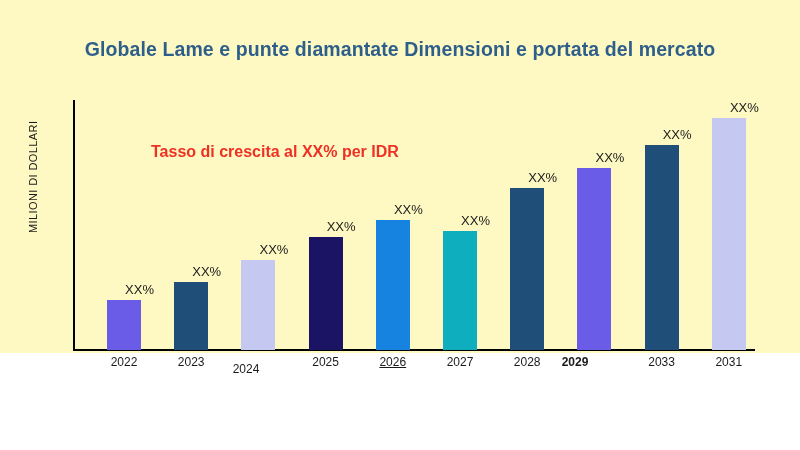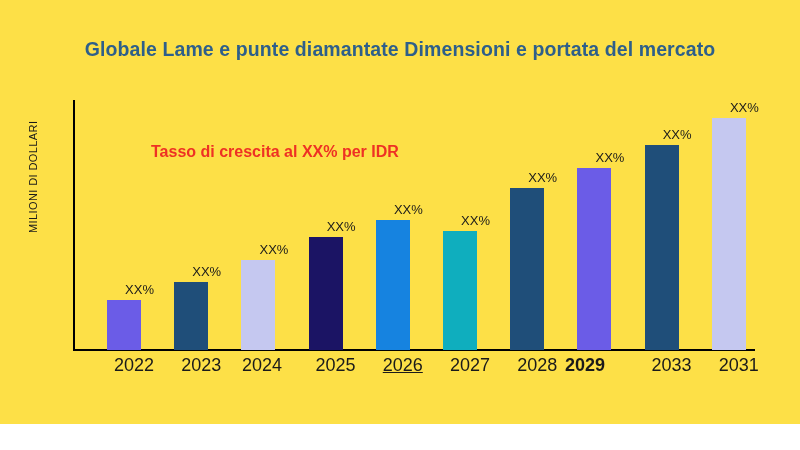--- a/index.html
+++ b/index.html
@@ -7,22 +7,22 @@
     margin: 0; padding: 0;
     width: 800px; height: 450px;
     background: #ffffff;
     font-family: "Liberation Sans", sans-serif;
     overflow: hidden;
   }
 
   #chart-root {
     position: relative;
     width: 800px;
-    height: 424px;
-    background: #fde047;
+    height: 353px;
+    background: #fef9c3;
   }
 
   
   #chart-title {
     position: absolute;
     top: 38px;
     left: 0;
     width: 800px;
     text-align: center;
     font-size: 19.5px;
@@ -127,22 +127,22 @@
     top: 355px;
     width: 707px;
     height: 24px;
   }
 
   .x-tick-label {
     position: absolute;
     top: 0;
     width: 60px;
     margin-left: -13px;
-    text-align: right;
-    font-size: 18px;
+    text-align: center;
+    font-size: 12px;
     color: #1a1a1a;
     white-space: nowrap;
   }
 
   
   #source-note {
     position: absolute;
     top: 386px;
     left: 0;
     width: 800px;
@@ -207,21 +207,21 @@
         <div class="bar-group" style="left: 638.8px;">
           <div class="bar-rect" style="height: 232px; background: rgb(197, 200, 240);"></div>
           <div class="bar-value-label" style="bottom: 235px;">XX%</div>
         </div>
       </div>
   </div>
 
   <div id="x-tick-layer">
       <div class="x-tick-label" style="left: 34px;">2022</div>
       <div class="x-tick-label" style="left: 101.2px;">2023</div>
-      <div class="x-tick-label" style="left: 162px;">2024</div>
+      <div class="x-tick-label" style="left: 156px; margin-top: 7px;">2024</div>
       <div class="x-tick-label" style="left: 235.6px;">2025</div>
       <div class="x-tick-label" style="left: 302.8px; text-decoration: underline;">2026</div>
       <div class="x-tick-label" style="left: 370px;">2027</div>
       <div class="x-tick-label" style="left: 437.2px;">2028</div>
       <div class="x-tick-label" style="left: 485px; font-weight: bold;">2029</div>
       <div class="x-tick-label" style="left: 571.6px;">2033</div>
       <div class="x-tick-label" style="left: 638.8px;">2031</div>
     </div>
 
 

